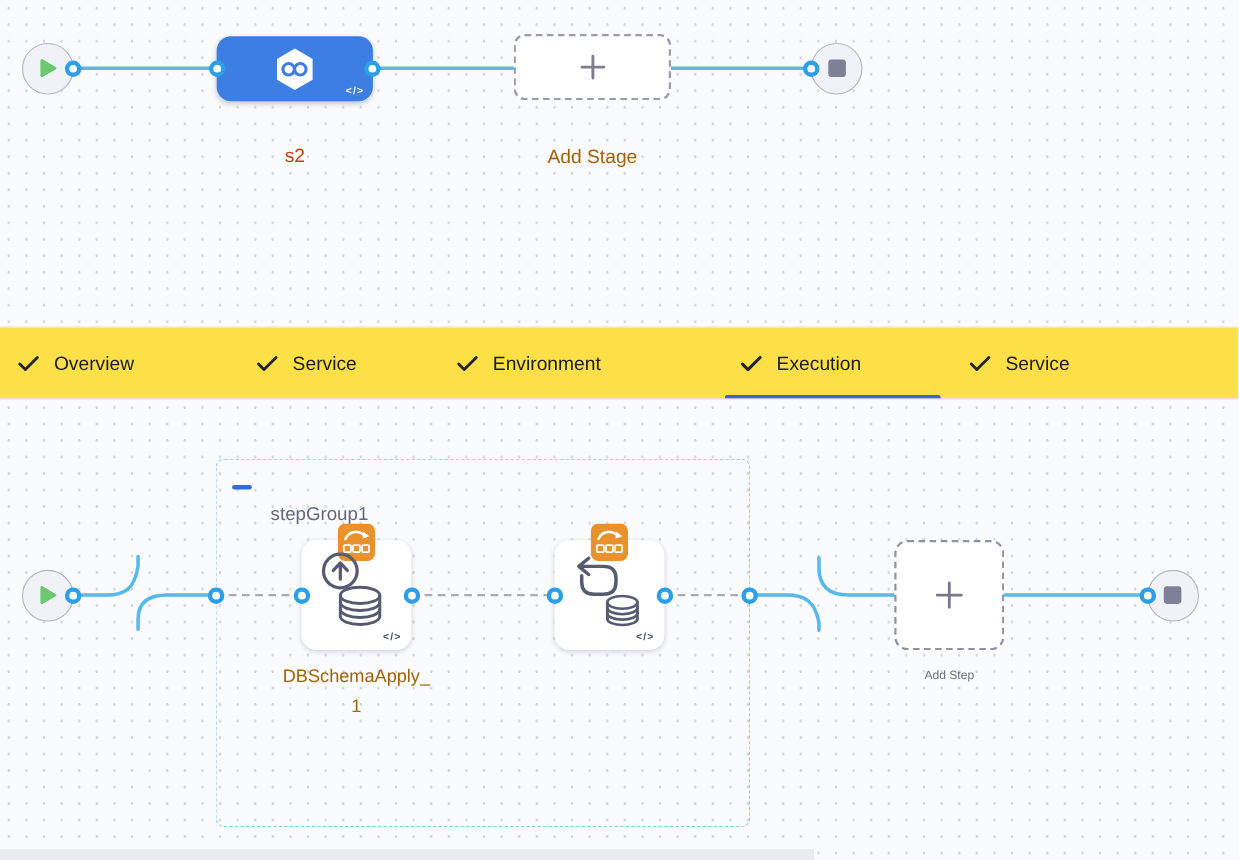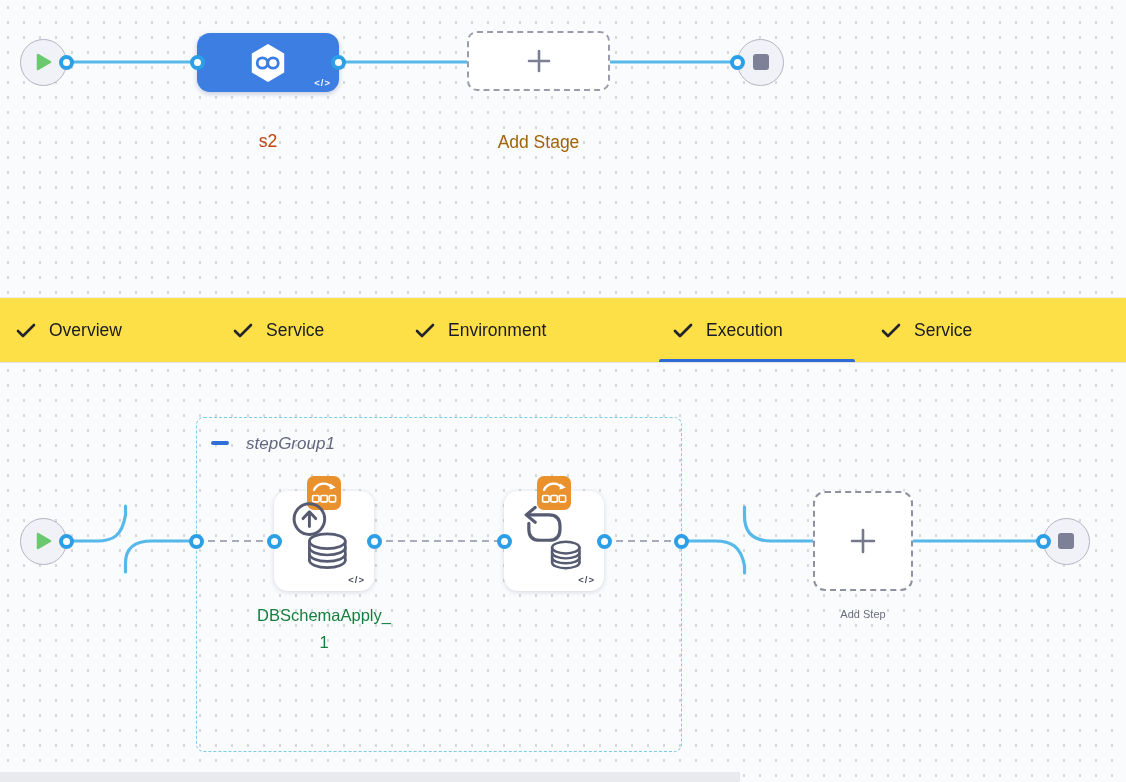--- a/index.html
+++ b/index.html
@@ -39,27 +39,27 @@
         font-size:17.5px;color:#191b23;cursor:pointer;}
   .tab.active{font-weight:400;}
   #tab-underline{position:absolute;left:659px;bottom:0;width:196px;height:3.5px;background:#2e6bd2;
         border-radius:2px 2px 0 0;}
   
   #step-group{position:absolute;left:196px;top:417px;width:486px;height:335px;box-sizing:border-box;
         border:1.5px dashed #7ccbe7;border-radius:8px;z-index:1;}
   #collapse-btn{position:absolute;left:211px;top:436px;width:22px;height:14px;z-index:4;
         display:flex;align-items:center;cursor:pointer;}
   #collapse-btn span{display:block;width:18px;height:4.5px;background:#2f6fd8;border-radius:2.5px;}
-  #step-group-label{position:absolute;left:246px;top:434px;font-size:17px;color:#63667d;z-index:4;font-style:italic;}
+  #step-group-label{position:absolute;left:246px;top:458px;font-size:17px;color:#63667d;z-index:4;}
   
   .step-card{position:absolute;width:100px;height:100px;background:#fff;border-radius:14px;z-index:4;
         box-shadow:0 1px 5px rgba(40,45,80,.18);}
   .badge{position:absolute;left:50%;transform:translateX(-50%);top:-15px;}
   .step-label{position:absolute;width:134px;text-align:center;font-size:16.5px;line-height:1.62;
-        color:#15803d;word-break:break-all;z-index:4;}
+        color:#a16207;word-break:break-all;z-index:4;}
   #add-step-label{position:absolute;left:798px;top:608px;width:130px;text-align:center;
         font-size:11px;color:#696c7c;z-index:4;}
   #bottom-strip{position:absolute;left:0;top:772px;width:740px;height:10px;background:#e9eaee;z-index:2;}
 </style>
 </head>
 <body>
 
 <div id="app">
 
   <div id="canvas-top" class="grid"></div>

